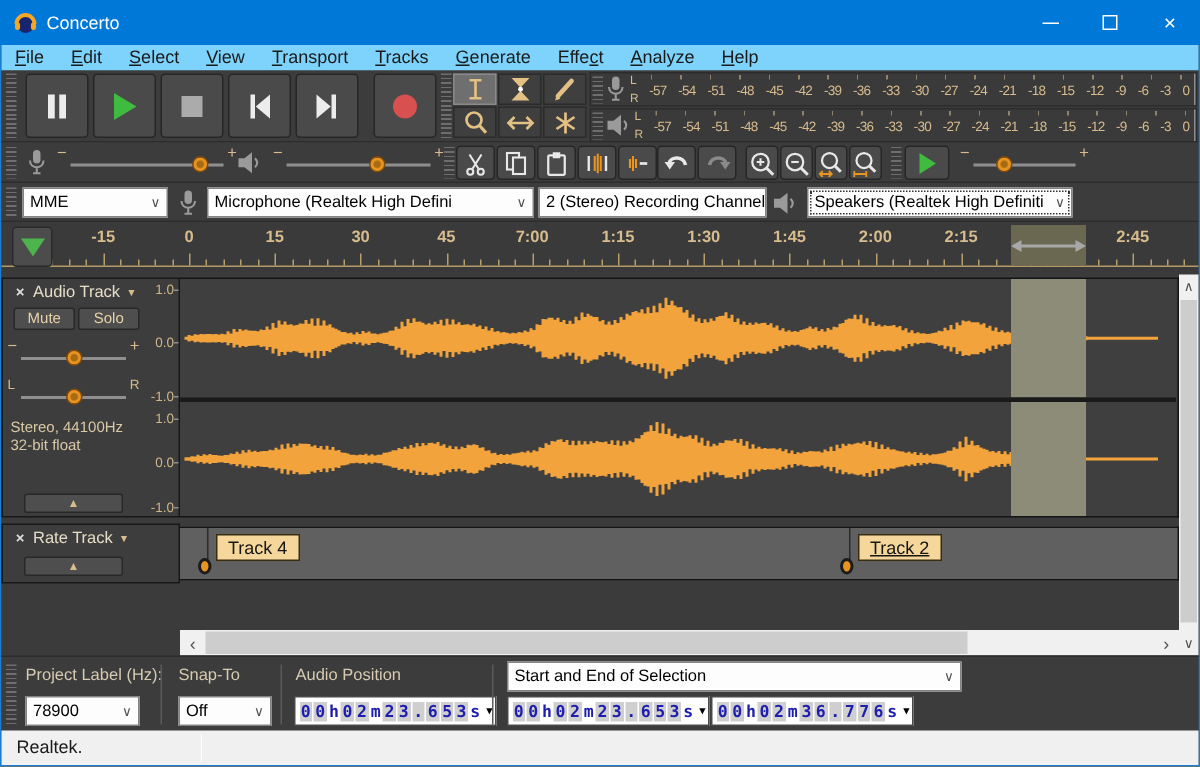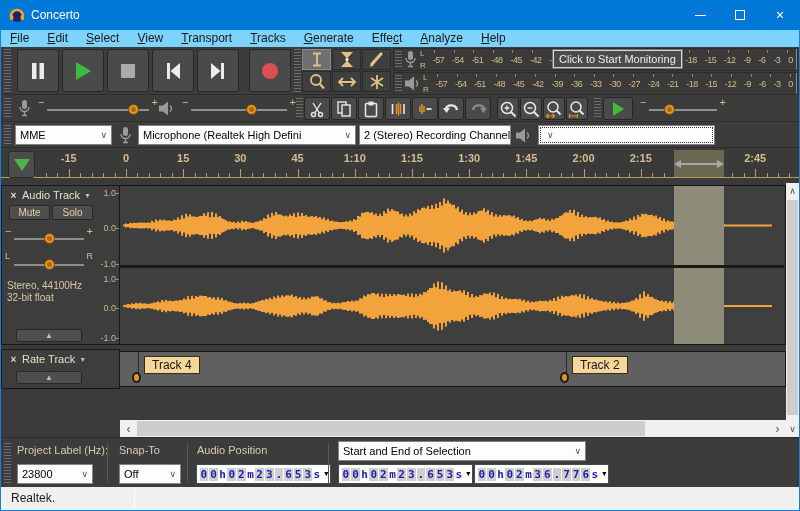--- a/index.html
+++ b/index.html
@@ -267,21 +267,20 @@
             <span>-18</span>
             <span>-15</span>
             <span>-12</span>
             <span>-9</span>
             <span>-6</span>
             <span>-3</span>
             <span>0</span>
           </div>
       </div>
     </div>
-    <div id="tooltip">Click to Start Monitoring</div>
   </div>
 
   <div class="trow" id="row2">
     <div class="grip" style="left:3px;top:3px;height:21px"></div>
     <svg style="position:absolute;left:17px;top:4px" width="13" height="19" viewBox="0 0 13 19">
         <rect x="4" y="1" width="5" height="9" rx="2.5" fill="#9a9a9a"></rect>
         <path d="M2 8c0 6 9 6 9 0 M6.5 13v3 M4 16.5h5" stroke="#9a9a9a" stroke-width="1.4" fill="none"></path>
       </svg>
     <div class="hslider" style="left:46px;top:2px;width:102px">
       <span class="sminus">−</span>
@@ -402,20 +401,21 @@
         <span class="chev">∨</span>
     </div>
     <div class="dd" style="left:358px;top:3px;width:152px">
       <span>2 (Stereo) Recording Channels</span>
     </div>
     <svg style="position:absolute;left:514px;top:6px" width="16" height="15" viewBox="0 0 16 15">
         <polygon points="1,4.5 5,4.5 10,0.5 10,14.5 5,10.5 1,10.5" fill="#9a9a9a"></polygon>
         <path d="M12 4.5q3 3 0 6" stroke="#9a9a9a" stroke-width="1.4" fill="none"></path>
       </svg>
     <div class="dd focus" style="left:537px;top:3px;width:177px">
+      <span>Speakers (Realtek High Definiti</span>
         <span class="chev">∨</span>
     </div>
   </div>
 
   <div id="ruler">
     <div id="rulerTicks">
         <div class="rtick major" style="left: 10.61px;"></div>
         <div class="rtick minor" style="left: 22.049px;"></div>
         <div class="rtick minor" style="left: 33.488px;"></div>
         <div class="rtick minor" style="left: 44.927px;"></div>
@@ -484,21 +484,21 @@
         <div class="rtick minor" style="left: 765.584px;"></div>
         <div class="rtick minor" style="left: 777.023px;"></div>
         <div class="rtick minor" style="left: 788.462px;"></div>
       </div>
     <div id="rulerLabels">
         <span class="rlabel" style="left: 67.805px;">-15</span>
         <span class="rlabel" style="left: 125px;">0</span>
         <span class="rlabel" style="left: 182.195px;">15</span>
         <span class="rlabel" style="left: 239.39px;">30</span>
         <span class="rlabel" style="left: 296.585px;">45</span>
-        <span class="rlabel" style="left: 353.78px;">1:10</span>
+        <span class="rlabel" style="left: 353.78px;">7:00</span>
         <span class="rlabel" style="left: 410.975px;">1:15</span>
         <span class="rlabel" style="left: 468.17px;">1:30</span>
         <span class="rlabel" style="left: 525.365px;">1:45</span>
         <span class="rlabel" style="left: 582.56px;">2:00</span>
         <span class="rlabel" style="left: 639.755px;">2:15</span>
         <span class="rlabel" style="left: 696.95px;">2:30</span>
         <span class="rlabel" style="left: 754.145px;">2:45</span>
       </div>
     <div id="baseline"></div>
     <div id="rulerSel" style="left: 672.749px; width: 50.038px;">
@@ -568,40 +568,40 @@
         <span class="dd-arrow">▼</span>
       </div>
       <div class="tcp-btn" style="left:14px;top:21px;width:66px;height:13px;font-size:8px;color:#d7bc8d">▲</div>
     </div>
     <div id="labelArea">
         <div class="lstem" style="left: 18.011px;"></div>
         <div class="lflag" style="left: 12.0109px;"></div>
         <div class="lbox" style="left: 24.011px;">Track 4</div>
         <div class="lstem" style="left: 446.02px;"></div>
         <div class="lflag" style="left: 440.02px;"></div>
-        <div class="lbox" style="left: 452.02px;">Track 2</div>
+        <div class="lbox" style="left: 452.02px; text-decoration: underline;">Track 2</div>
       </div>
 
     <div id="hscroll">
       <span class="harrow">‹</span>
       <div id="hthumb"></div>
       <span class="harrow" style="position:absolute;right:0">›</span>
     </div>
     <div id="vscroll">
       <span class="varrow" style="top:0">∧</span>
       <div id="vthumb"></div>
       <span class="varrow" style="bottom:0">∨</span>
     </div>
   </div>
 
   <div id="seltb">
     <div class="grip" style="left:3px;top:5px;height:40px"></div>
     <span class="stlabel" style="left:16px">Project Label (Hz):</span>
     <div class="dd" style="left:16px;top:26px;width:76px">
-      <span>23800</span>
+      <span>78900</span>
         <span class="chev">∨</span>
     </div>
     <div class="stsep" style="left:106px"></div>
     <span class="stlabel" style="left:118px">Snap-To</span>
     <div class="dd" style="left:118px;top:26px;width:62px">
       <span>Off</span>
         <span class="chev">∨</span>
     </div>
     <div class="stsep" style="left:186px"></div>
     <span class="stlabel" style="left:196px">Audio Position</span>
@@ -615,21 +615,21 @@
         <span class="seg">2</span>
         <span class="seg">3</span>
         <span class="seg">.</span>
         <span class="seg">6</span>
         <span class="seg">5</span>
         <span class="seg">3</span>
         <span class="unit">s</span>
         <span class="tfarrow">▼</span>
       </span>
     <div class="stsep" style="left:327px"></div>
-    <div class="dd" style="left:337px;top:3px;width:248px">
+    <div class="dd" style="left:337px;top:3px;width:303px">
       <span>Start and End of Selection</span>
         <span class="chev">∨</span>
     </div>
     <span class="tf" style="left:337px">
         <span class="seg">0</span>
         <span class="seg">0</span>
         <span class="unit">h</span>
         <span class="seg">0</span>
         <span class="seg">2</span>
         <span class="unit">m</span>

